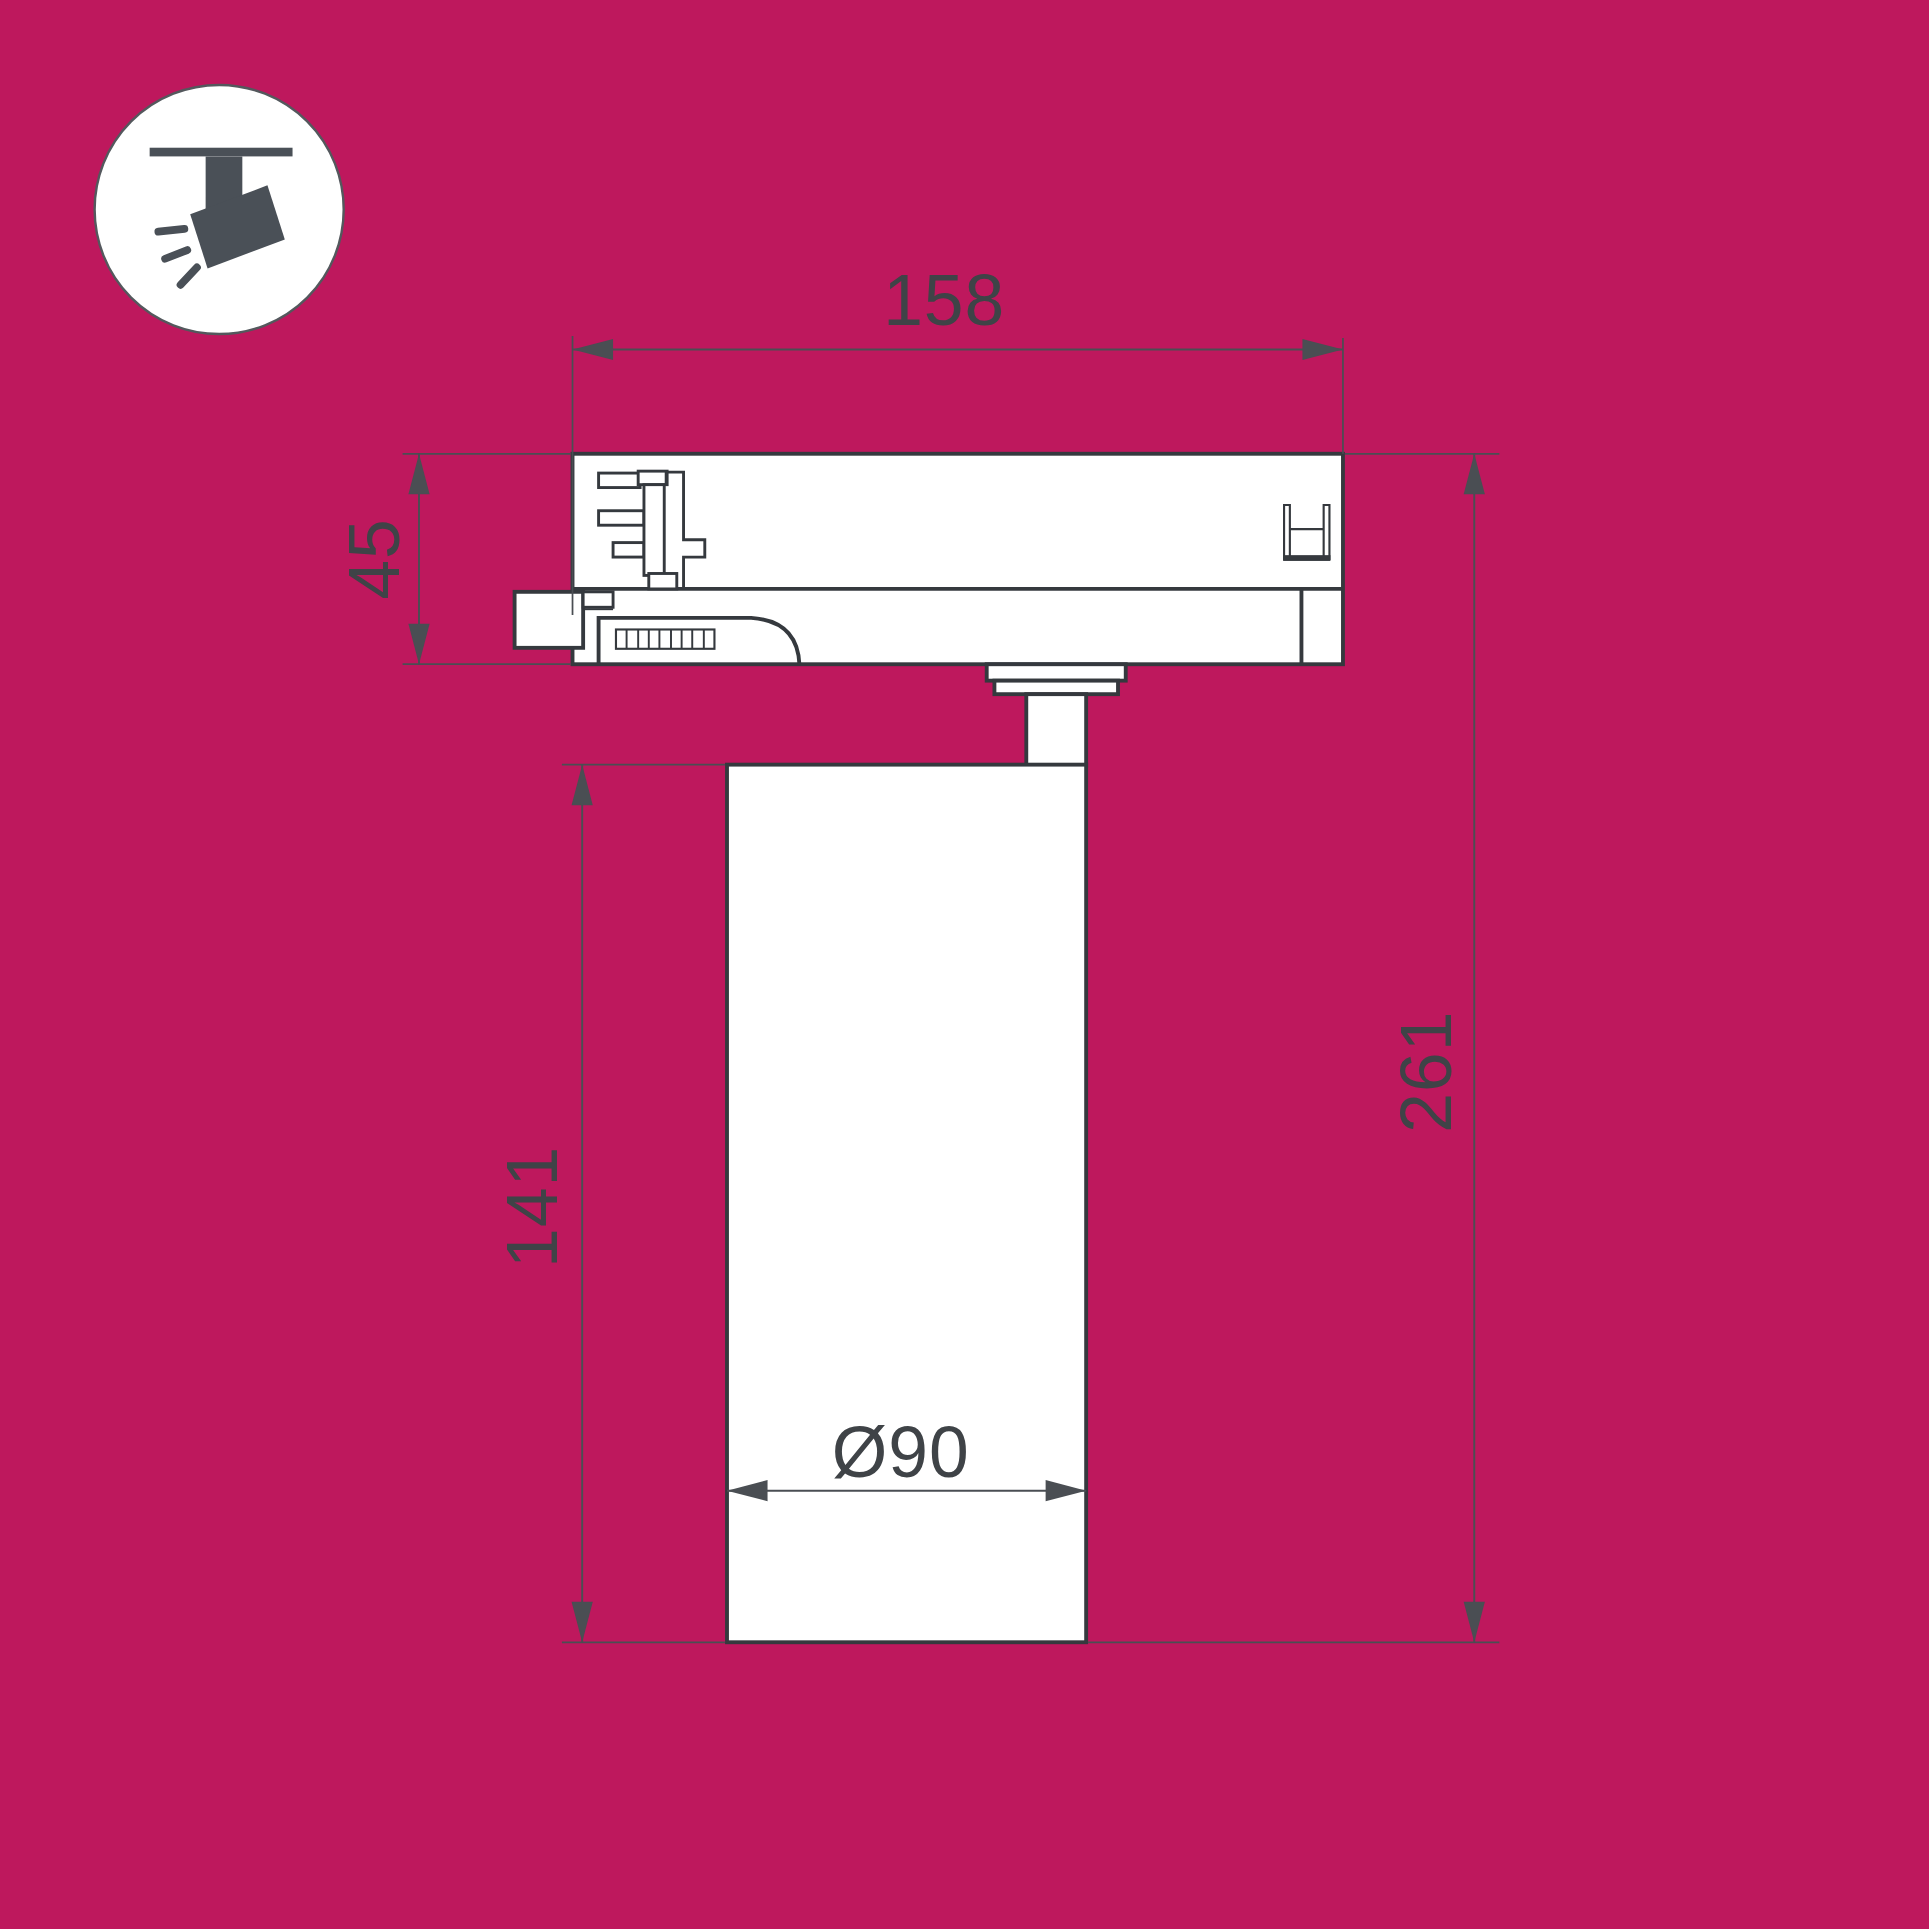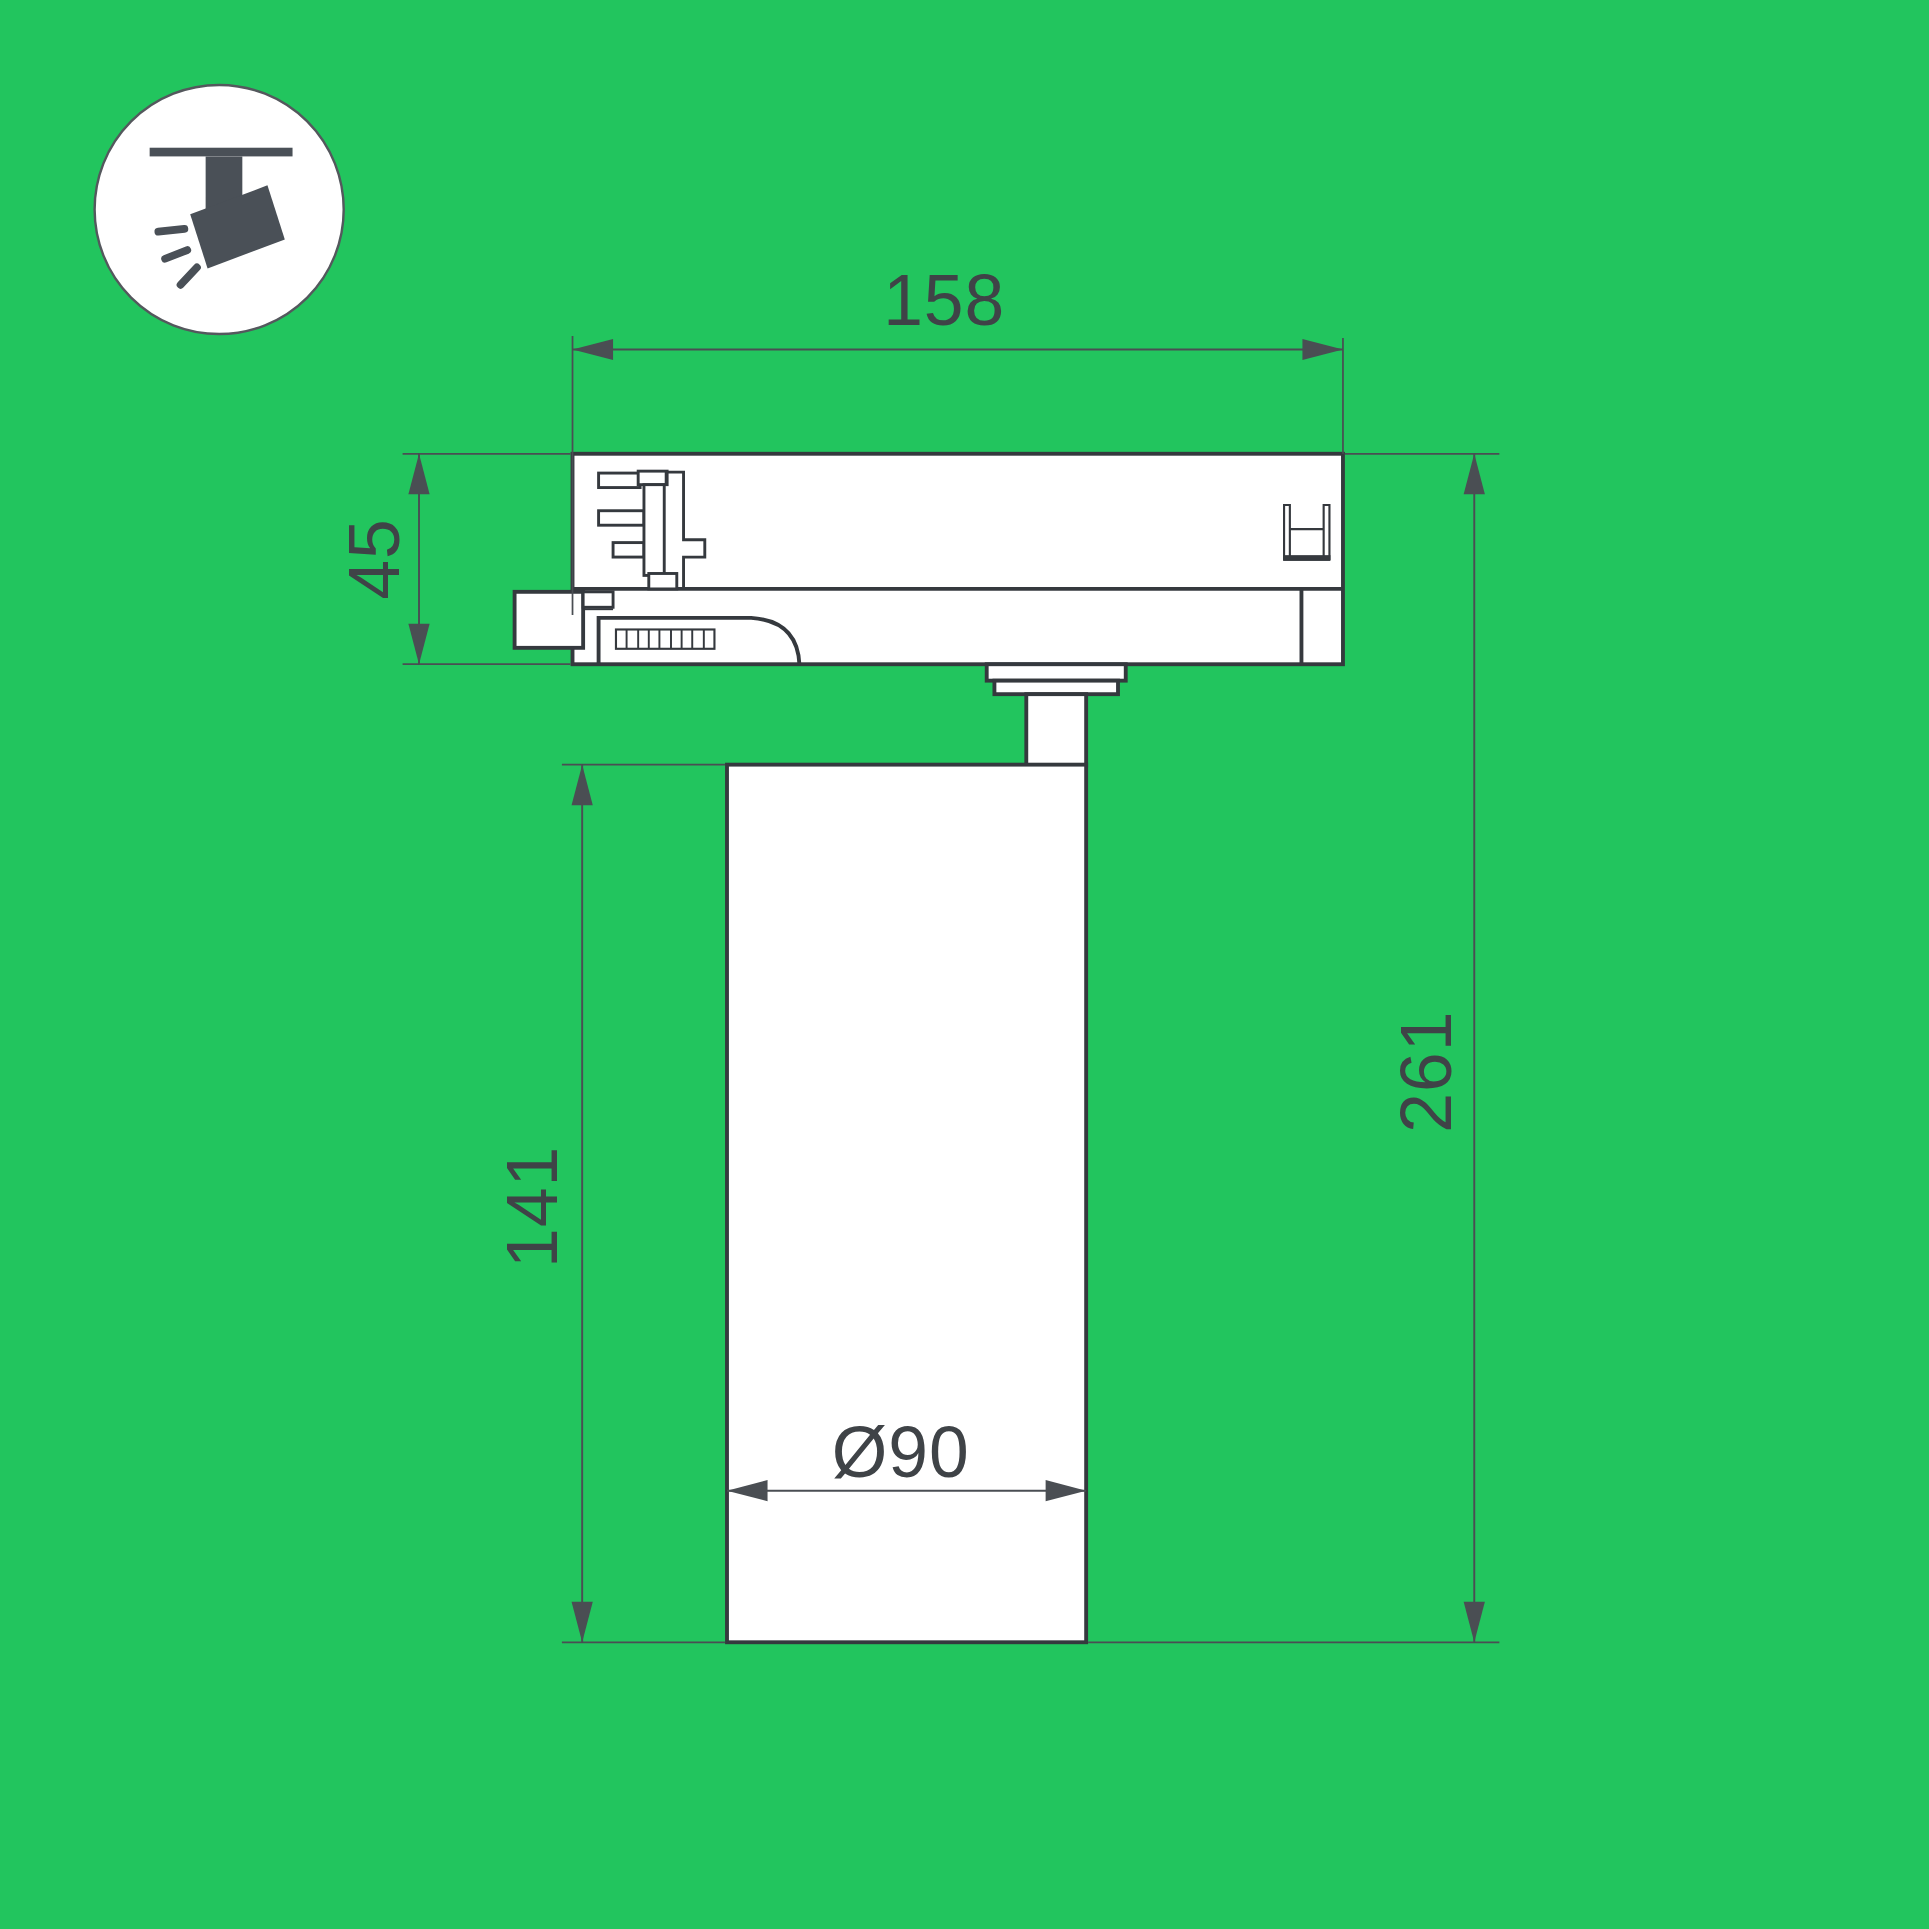--- a/index.html
+++ b/index.html
@@ -1,16 +1,16 @@
 <!DOCTYPE html>
 <html><head>
 <meta charset="utf-8">
 <style>
   html,body{margin:0;padding:0;background:#ffffff;}
-  .stage{width:1929px;height:1929px;background:#22c55e;position:relative;}
+  .stage{width:1929px;height:1929px;background:#be185d;position:relative;}
   svg{display:block;}
   .wf{fill:#ffffff;}
   .nf{fill:none;}
   .sw4{stroke-width:4;}
   .sw3{stroke-width:3;}
   .sw22{stroke-width:2.2;}
   .sw2{stroke-width:2;}
   .ext{stroke-width:1.8;}
   .dim{stroke-width:2;}
   .dimtext{font-family:"Liberation Sans", sans-serif;font-size:74px;letter-spacing:1px;}

